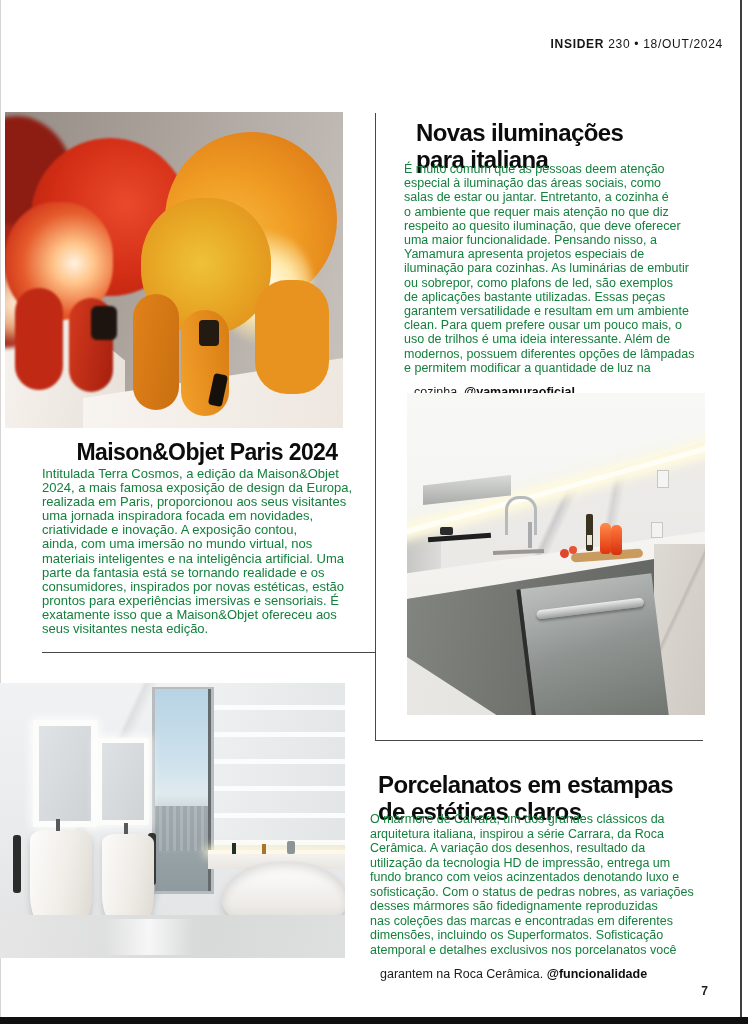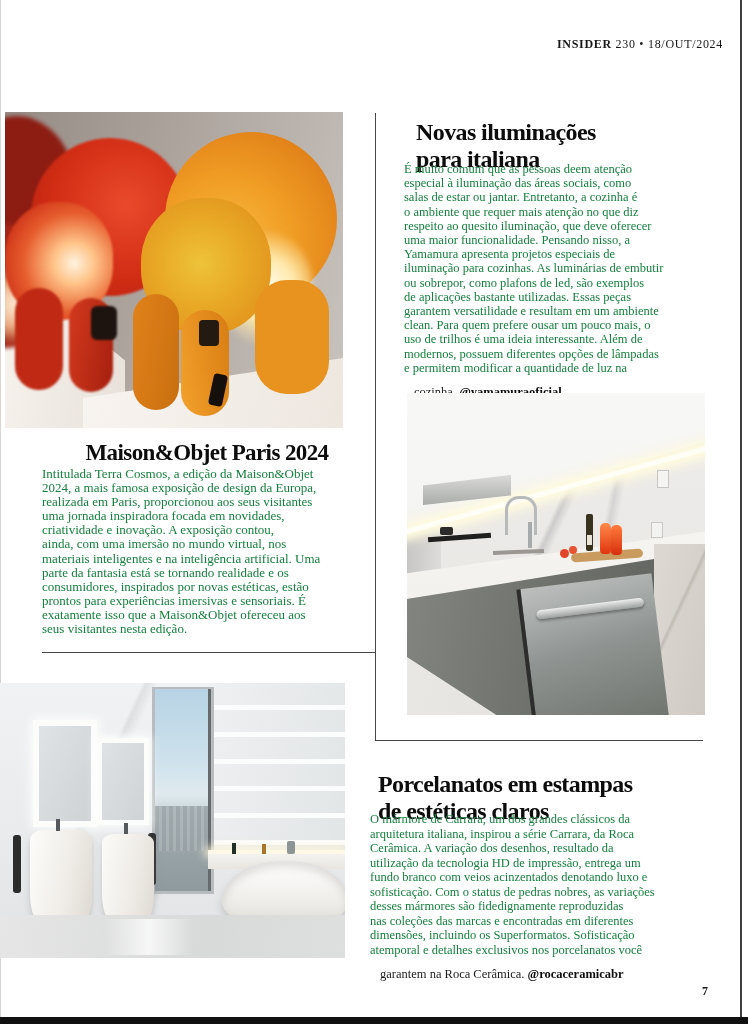--- a/index.html
+++ b/index.html
@@ -1,20 +1,20 @@
 <!DOCTYPE html>
 <html><head>
 <meta charset="utf-8">
 <style>
   html,body{margin:0;padding:0;}
   body{
     width:748px;height:1024px;position:relative;background:#ffffff;
     font-family:"Liberation Sans", sans-serif;color:#1c1c1c;overflow:hidden;
   }
-  .abs{position:absolute;font-family:Liberation Serif, serif;}
+  .abs{position:absolute;}
 
   
   .edge-rule-right{left:740px;top:0;width:2px;height:1017px;background:#3f3f3f;}
   .edge-rule-left{left:0;top:0;width:1px;height:1017px;background:#d7d4d1;}
   .bottom-bar{left:0;top:1017px;width:748px;height:7px;background:#101010;}
   .rule{background:#474747;height:1px;}
   .rule-left-col{left:42px;top:652px;width:333px;}
   .rule-center-v{left:375px;top:113px;width:1px;height:627px;background:#474747;}
   .rule-right-col{left:375px;top:740px;width:328px;}
 
@@ -309,16 +309,16 @@
   <div class="bodytext">O mármore de Carrara, um dos grandes clássicos da
 arquitetura italiana, inspirou a série Carrara, da Roca
 Cerâmica. A variação dos desenhos, resultado da
 utilização da tecnologia HD de impressão, entrega um
 fundo branco com veios acinzentados denotando luxo e
 sofisticação.  Com o status de pedras nobres, as variações
 desses mármores são fidedignamente reproduzidas
 nas coleções das marcas e encontradas em diferentes
 dimensões, incluindo os Superformatos. Sofisticação
 atemporal e detalhes exclusivos nos porcelanatos você</div>
-  <p class="lastline"><span>garantem na Roca Cerâmica. </span><strong>@rocaceramicabr</strong></p>
+  <p class="lastline"><span>garantem na Roca Cerâmica. </span><strong>@funcionalidade</strong></p>
 </div>
 
 <div class="abs page-number">7</div>
 
 </body></html>

